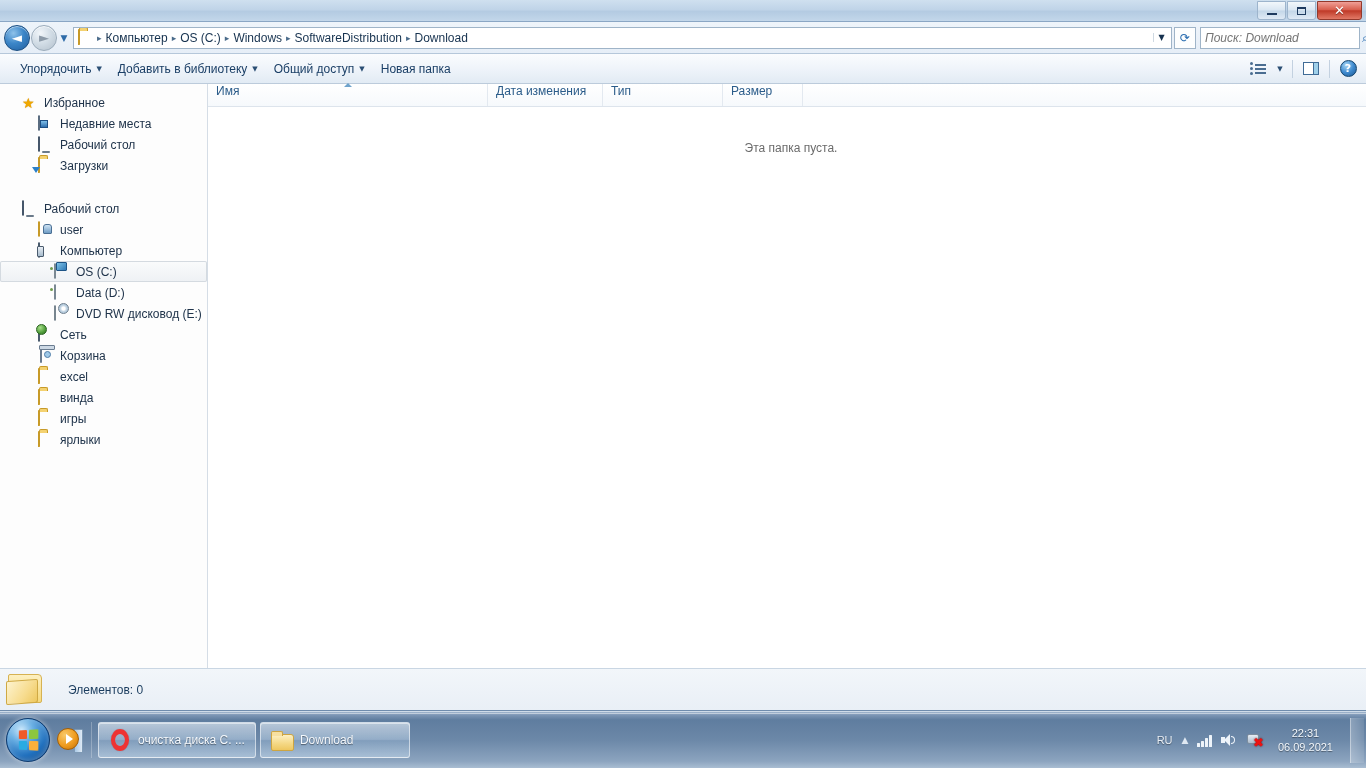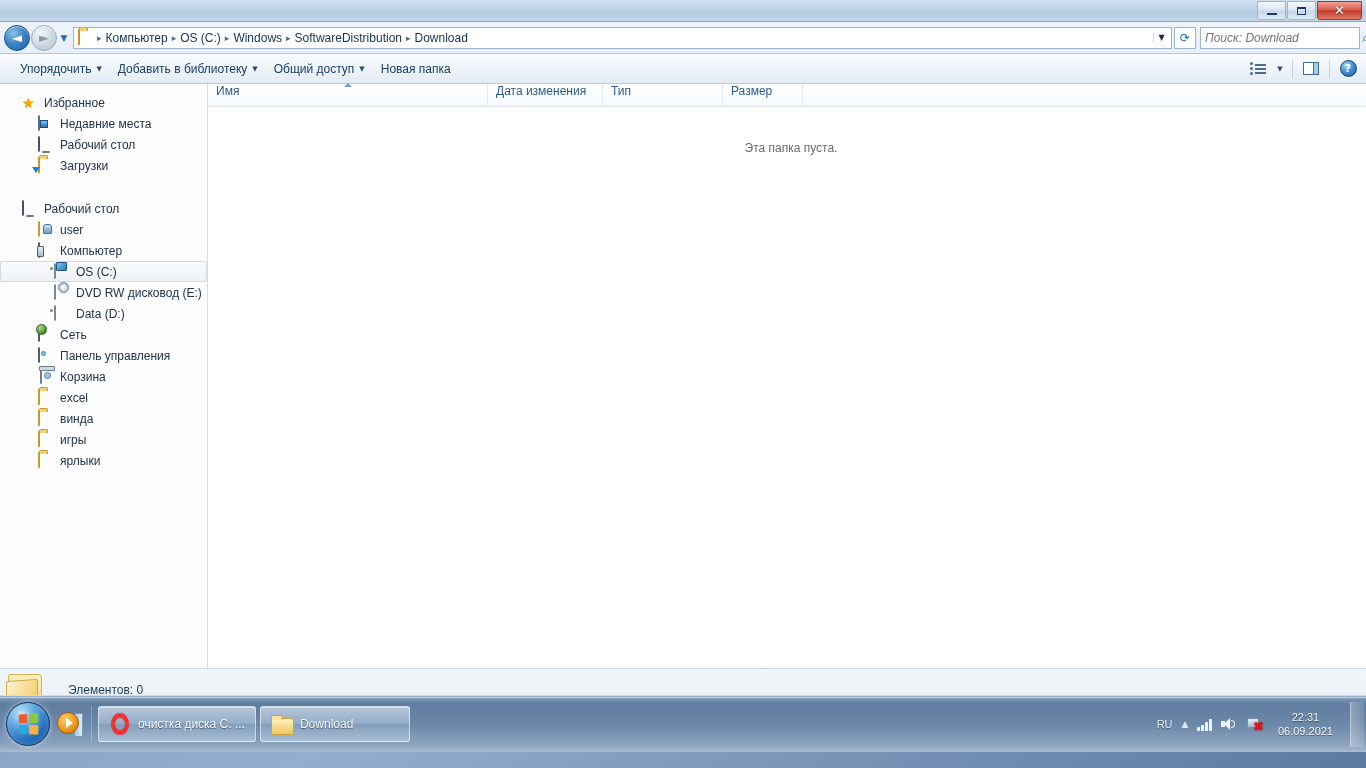--- a/index.html
+++ b/index.html
@@ -338,21 +338,21 @@
   .bigfolder .fr {
     position:absolute;left:0;top:6px;width:32px;height:24px;
     background:linear-gradient(125deg,#fdf3cf 0%,#f7dc8f 60%,#eec85f 100%);
     border:1px solid #cfa944;border-radius:2px 2px 3px 2px;
     transform: skewY(-4deg);
   }
   .stxt { font-size:12px; color:#1a3c5e; }
 
   
   #taskbar {
-    position:absolute; left:0; bottom:16px; width:1366px; height:57px;
+    position:absolute; left:0; bottom:0; width:1366px; height:57px;
     background: linear-gradient(to bottom,#9fb4cc 0%,#7b95b4 6%,#5f7d9f 14%,#6c88a8 50%,#8ca4bf 88%,#a9bdd2 100%);
     border-top:1px solid #cfdce9;
     display:flex; align-items:center;
   }
   #taskbar:before{
     content:""; position:absolute; left:0; top:1px; width:100%; height:1px;
     background: rgba(255,255,255,.45);
   }
   .startorb {
     width:50px;height:46px;margin-left:3px;flex:none;
@@ -593,34 +593,30 @@
         </div>
         <div class="navitem lvl2">
           <span class="ico"><span class="ic-computer"></span></span>
           <span>Компьютер</span>
         </div>
         <div class="navitem lvl3 selected">
           <span class="ico"><span class="ic-hdd os"></span></span>
           <span>OS (C:)</span>
         </div>
         <div class="navitem lvl3">
+          <span class="ico"><span class="ic-hdd"></span></span>
+          <span>Data (D:)</span>
+        </div>
+        <div class="navitem lvl3">
           <span class="ico"><span class="ic-dvd"></span></span>
           <span>DVD RW дисковод (E:)</span>
         </div>
-        <div class="navitem lvl3">
-          <span class="ico"><span class="ic-hdd"></span></span>
-          <span>Data (D:)</span>
-        </div>
         <div class="navitem lvl2">
           <span class="ico"><span class="ic-net"></span></span>
           <span>Сеть</span>
-        </div>
-        <div class="navitem lvl2">
-          <span class="ico"><span class="ic-ctrl"></span></span>
-          <span>Панель управления</span>
         </div>
         <div class="navitem lvl2">
           <span class="ico"><span class="ic-bin"></span></span>
           <span>Корзина</span>
         </div>
         <div class="navitem lvl2">
           <span class="ico"><span class="ic-folder"></span></span>
           <span>excel</span>
         </div>
         <div class="navitem lvl2">

